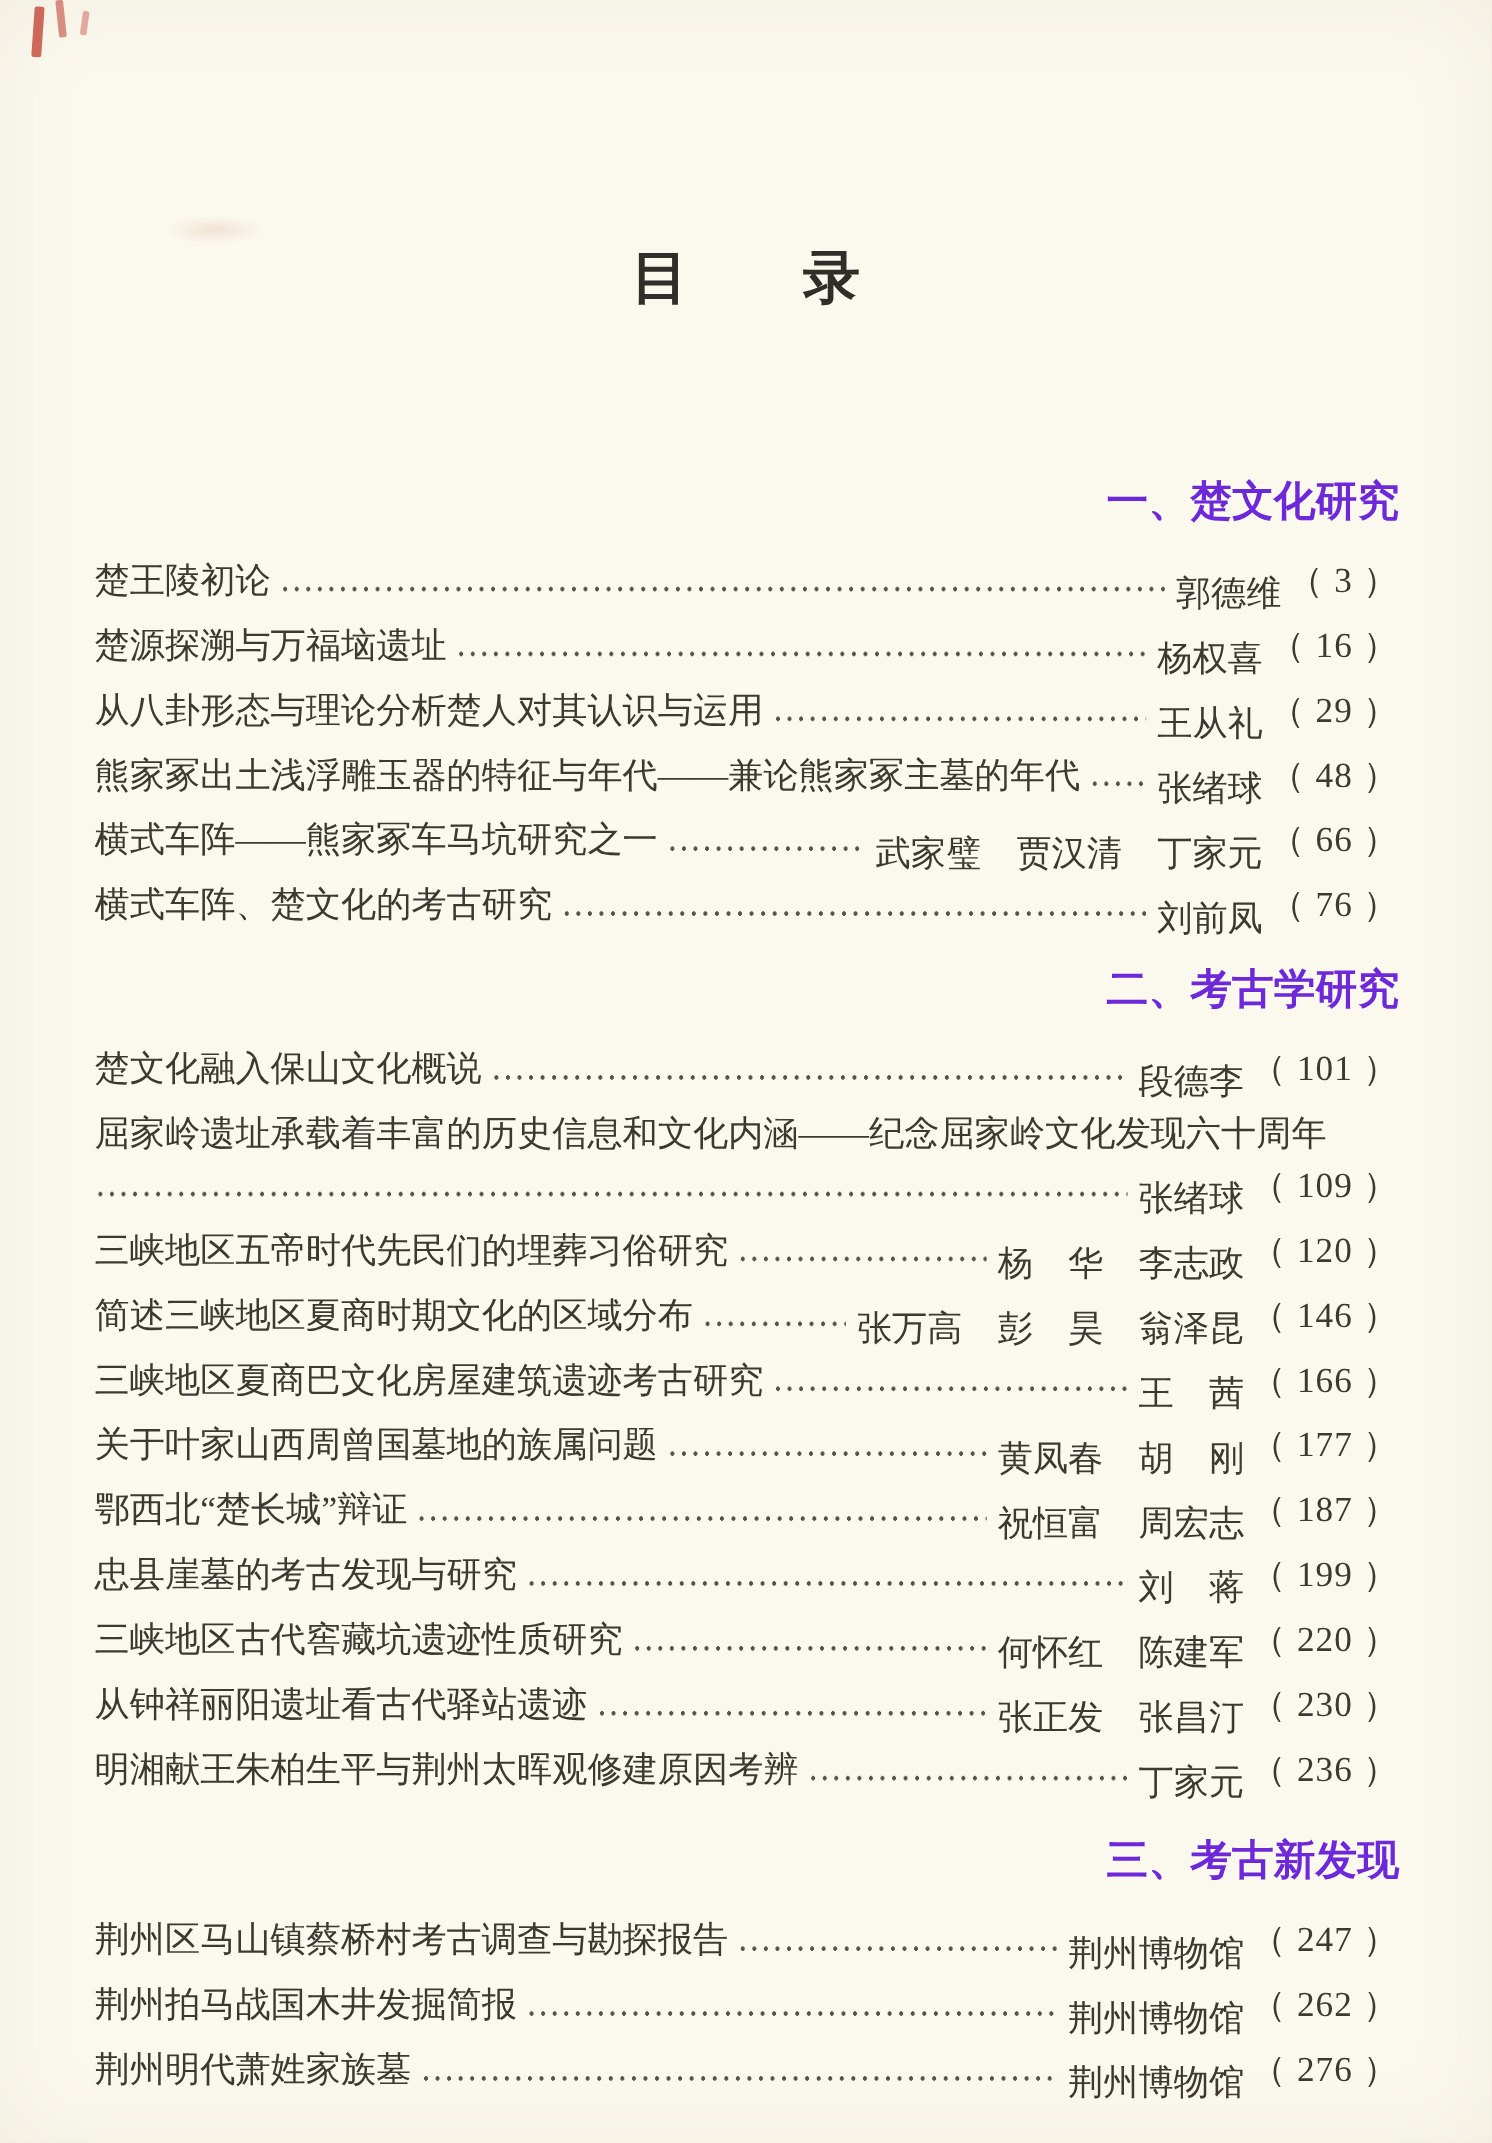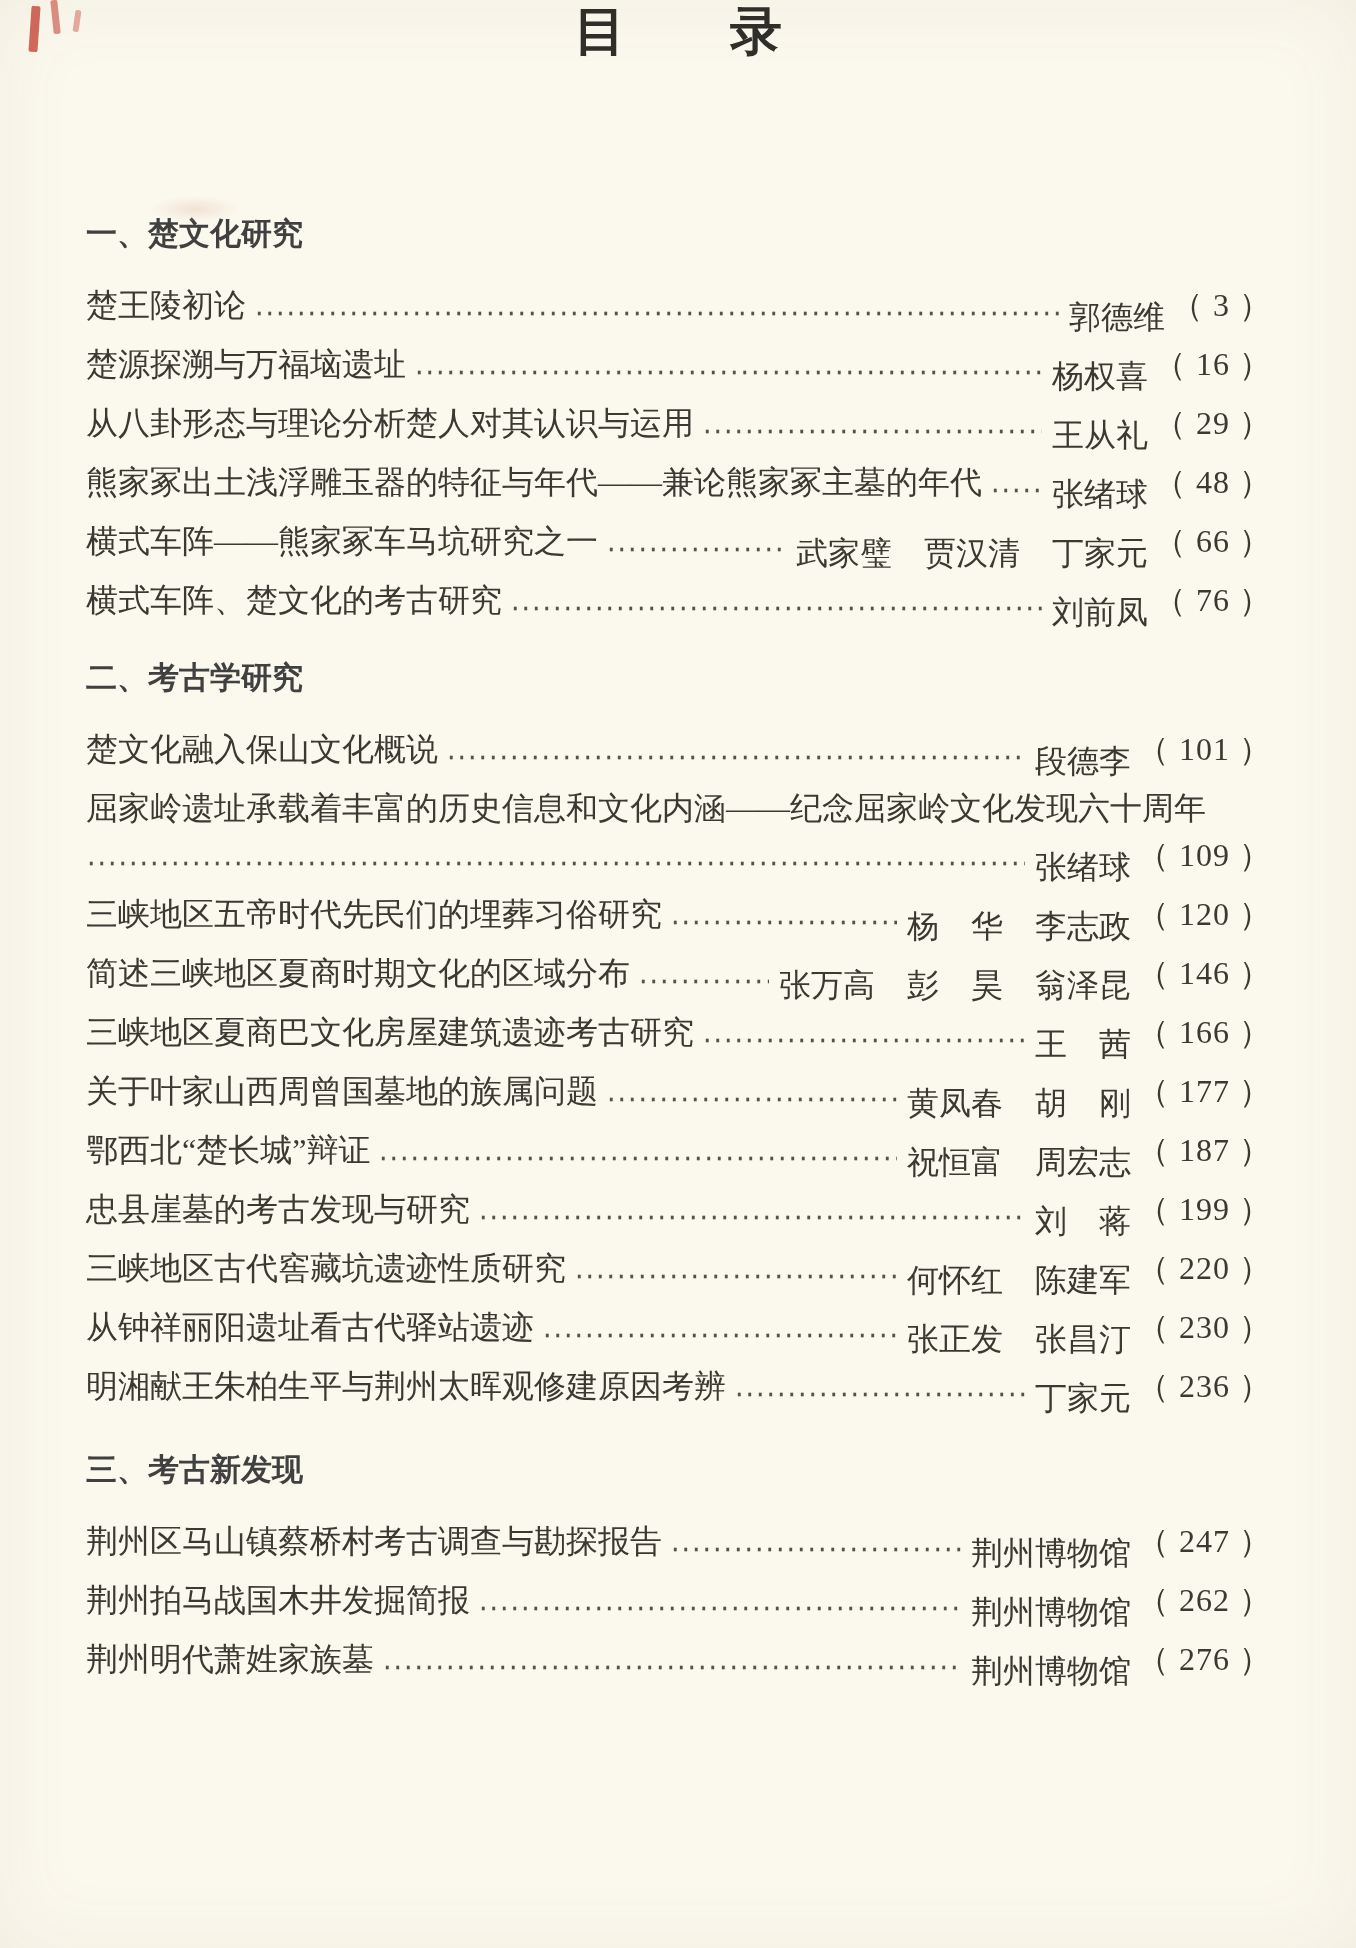--- a/index.html
+++ b/index.html
@@ -19,37 +19,38 @@
   
   .artifact{position:absolute;background:#c0392b;opacity:.75;border-radius:2px;}
   .a1{left:30px;top:6px;width:9px;height:46px;transform:rotate(4deg);}
   .a2{left:52px;top:0px;width:7px;height:34px;transform:rotate(-6deg);opacity:.55;}
   .a3{left:74px;top:10px;width:6px;height:22px;transform:rotate(8deg);opacity:.4;}
   .smudge{position:absolute;left:150px;top:196px;width:90px;height:26px;
     background:radial-gradient(ellipse at center,rgba(230,200,180,.45),rgba(230,200,180,0) 70%);}
 
   .page-title{
     margin:0;
+    padding-top:222px;
     text-align:center;
     font-size:52px;
     line-height:64px;
     font-weight:bold;
     color:#2f2e29;
   }
   .content{
     padding:0 84px 0 86px;
   }
   .section-heading{
     margin:0;
-    text-align:left;
+    text-align:right;
     font-family:"Liberation Sans","DejaVu Sans",sans-serif;
     font-weight:bold;
-    font-size:31px;
+    font-size:38px;
     line-height:44px;
-    color:#404040;
+    color:#6d28d9;
   }
   .sh-1{margin-top:148px;}
   .sh-2{margin-top:20px;}
   .sh-3{margin-top:26px;}
   .entries{margin-top:26px;}
   .row{
     display:flex;
     align-items:flex-start;
     font-size:32px;
     line-height:47px;

